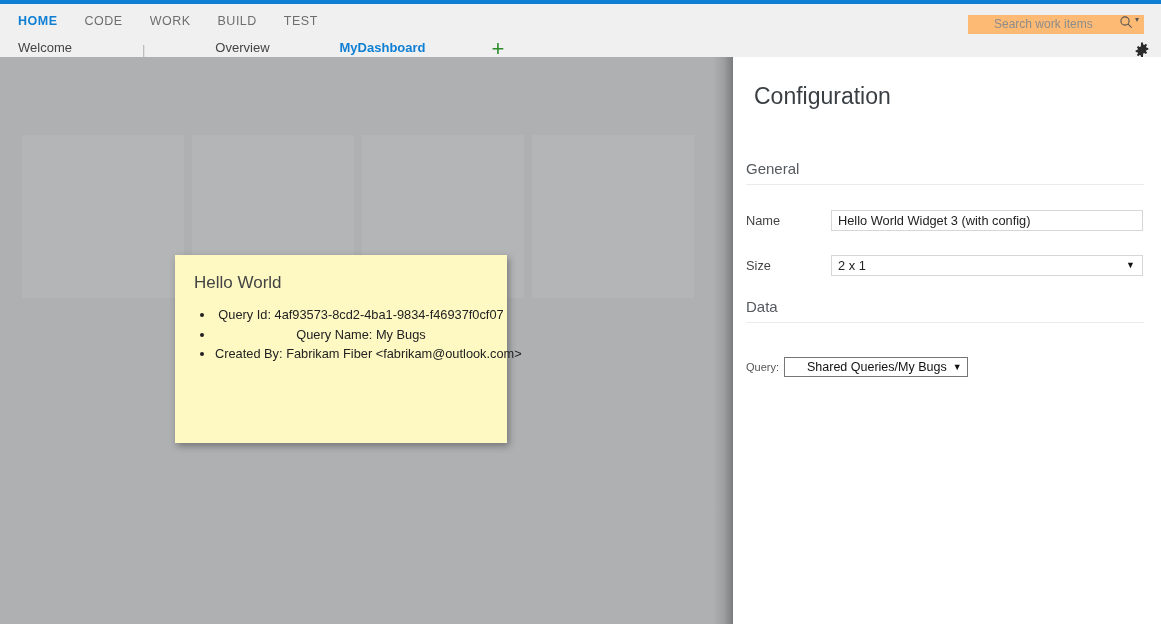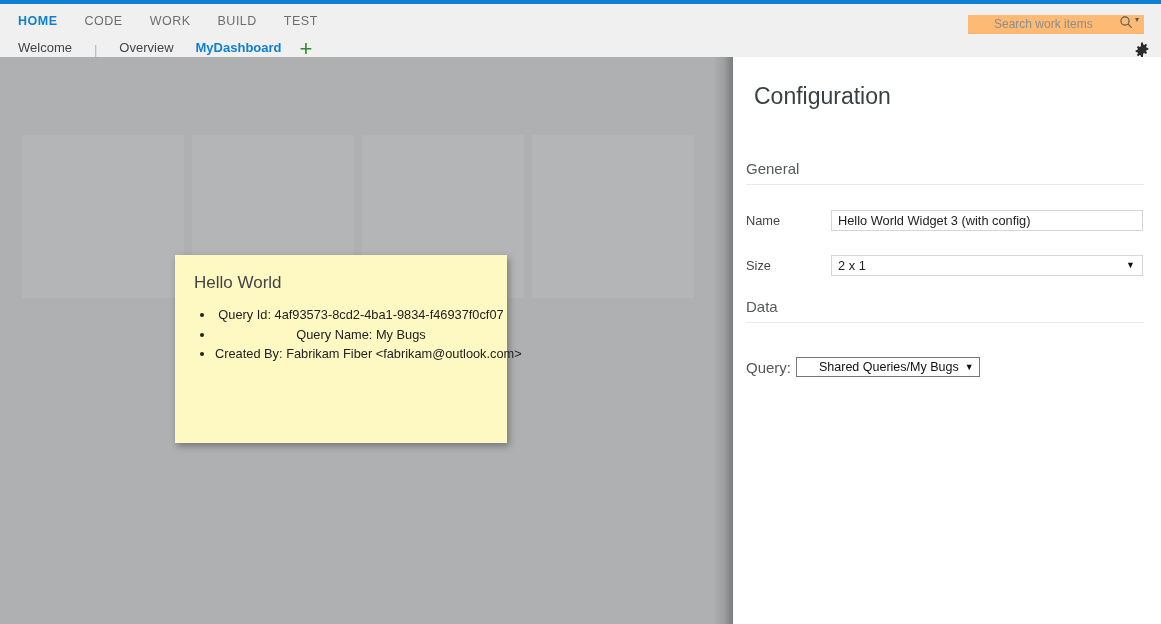--- a/index.html
+++ b/index.html
@@ -55,20 +55,21 @@
     color: #0f7fd4;
     font-weight: bold;
   }
 
   .sub-row {
     position: absolute;
     top: 32px; left: 18px;
     height: 26px;
     display: flex;
     align-items: center;
+    gap: 48px;
   }
   .sub-item {
     position: relative;
     font-size: 13px;
     color: #444444;
     margin-right: 22px;
     white-space: nowrap;
     cursor: pointer;
     padding-bottom: 4px;
   }
@@ -281,21 +282,21 @@
     line-height: 1;
   }
 
   .query-row {
     position: absolute;
     top: 357px; left: 746px;
     display: flex;
     align-items: center;
   }
   .query-label {
-    font-size: 15px;
+    font-size: 11px;
     color: #555555;
     margin-right: 5px;
   }
   .query-select {
     position: relative;
     height: 20px;
     box-sizing: border-box;
     border: 1px solid #767676;
     background: #ffffff;
     display: flex;

